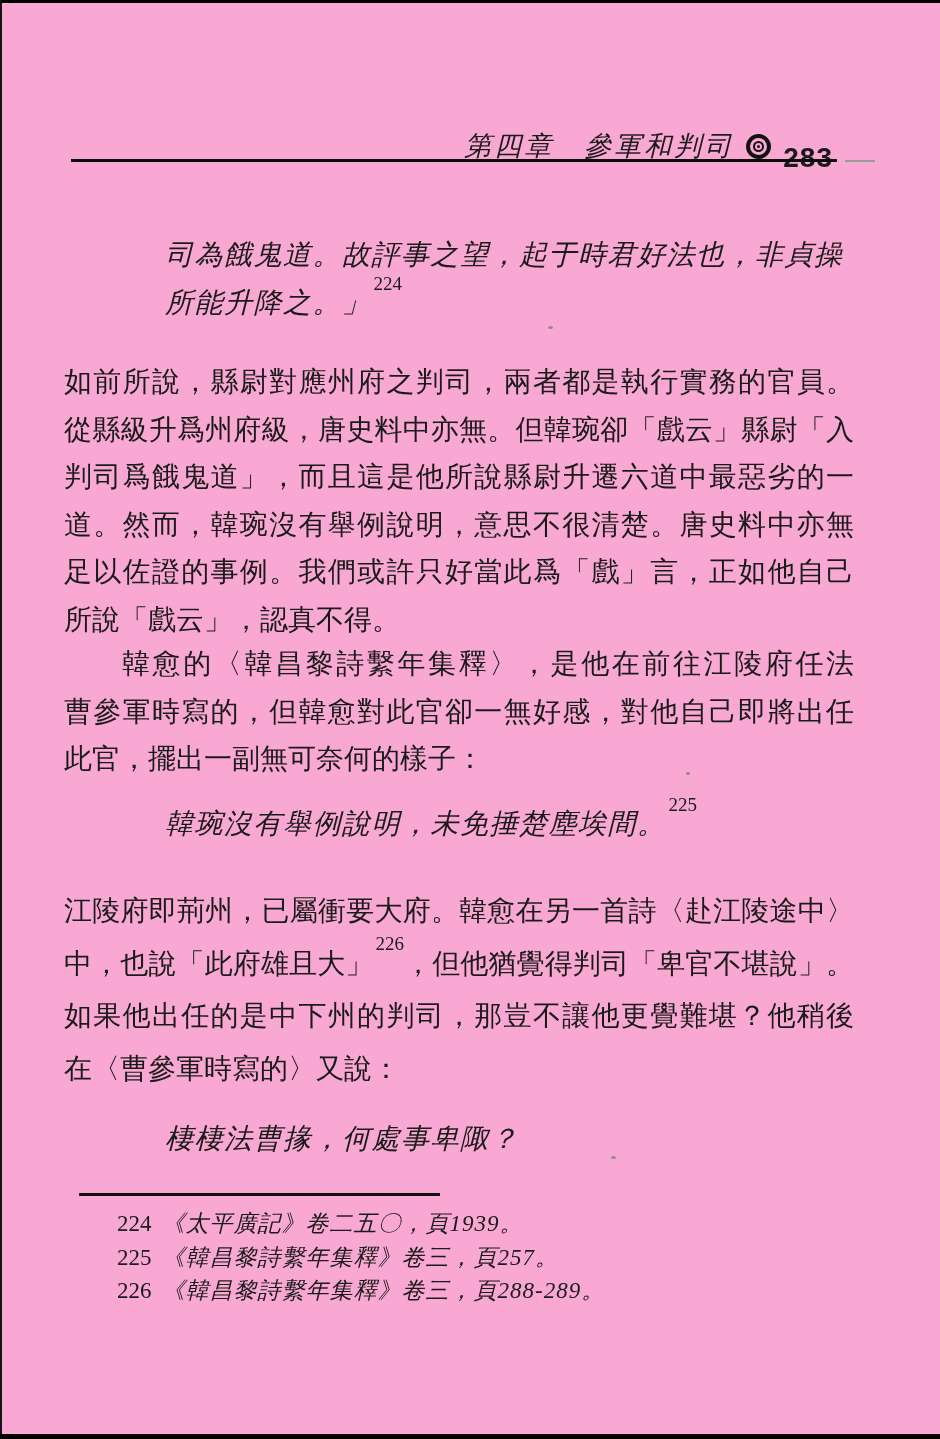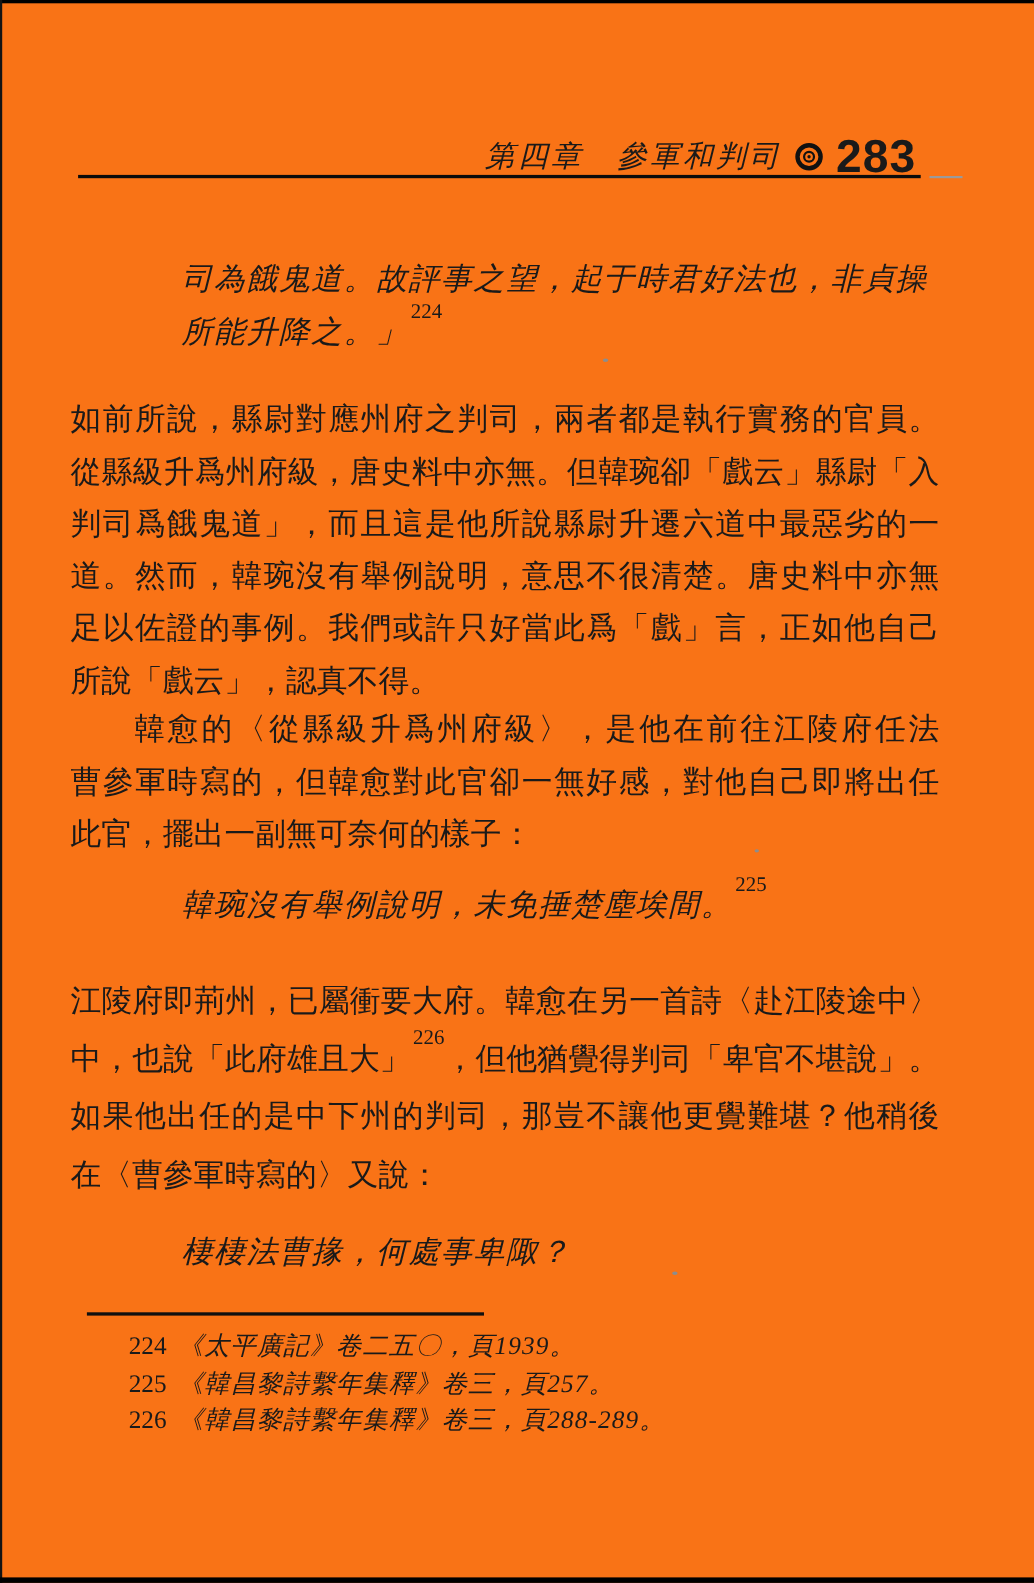--- a/index.html
+++ b/index.html
@@ -1,20 +1,20 @@
 <!DOCTYPE html>
 <html><head>
 <meta charset="utf-8">
 <style>
   html,body { margin:0; padding:0; background:#e8e8e8; }
   .page {
     position:relative;
     width:940px; height:1439px;
     margin:0 auto;
-    background:#f97316;
+    background:#f9a8d4;
     font-family:"Liberation Serif","DejaVu Serif",serif;
     color:#1a1a1a;
     overflow:hidden;
   }
   
   .edge-top    { position:absolute; top:0; left:0; width:940px; height:3px; background:#000; }
   .edge-bottom { position:absolute; bottom:0; left:0; width:940px; height:5px; background:#000; }
   .edge-left   { position:absolute; top:0; left:0; width:2px; height:1439px; background:#141414; }
 
   
@@ -37,21 +37,21 @@
     width:11px; height:11px; margin:-5.5px 0 0 -5.5px;
     border:2.5px solid #111; border-radius:50%; box-sizing:border-box;
   }
   .bullseye::after {
     content:""; position:absolute; top:50%; left:50%;
     width:3px; height:3px; margin:-1.5px 0 0 -1.5px;
     background:#111; border-radius:50%;
   }
   .rh-page {
     font-family:"Liberation Sans","DejaVu Sans",sans-serif;
-    font-weight:bold; font-size:42px; letter-spacing:1px;
+    font-weight:bold; font-size:28px; letter-spacing:1px;margin-top:24px;
   }
   .header-rule { position:absolute; top:159px; left:71px; width:766px; height:3px; background:#0b0b0b; }
   .header-rule-tail { position:absolute; top:160px; left:845px; width:30px; height:2px; background:#9a9a9a; }
 
   
   .quote {
     position:absolute; left:165px;
     font-size:28px; line-height:48px; letter-spacing:1.5px;
     font-style:italic;
   }
@@ -112,21 +112,21 @@
   <div class="body-par par-1">
     <div class="bline">如前所說，縣尉對應州府之判司，兩者都是執行實務的官員。</div>
     <div class="bline">從縣級升爲州府級，唐史料中亦無。但韓琬卻「戲云」縣尉「入</div>
     <div class="bline">判司爲餓鬼道」，而且這是他所說縣尉升遷六道中最惡劣的一</div>
     <div class="bline">道。然而，韓琬沒有舉例說明，意思不很清楚。唐史料中亦無</div>
     <div class="bline">足以佐證的事例。我們或許只好當此爲「戲」言，正如他自己</div>
     <div class="bline short">所說「戲云」，認真不得。</div>
   </div>
 
   <div class="body-par par-2">
-    <div class="bline indent">韓愈的〈從縣級升爲州府級〉，是他在前往江陵府任法</div>
+    <div class="bline indent">韓愈的〈韓昌黎詩繫年集釋〉，是他在前往江陵府任法</div>
     <div class="bline">曹參軍時寫的，但韓愈對此官卻一無好感，對他自己即將出任</div>
     <div class="bline short">此官，擺出一副無可奈何的樣子：</div>
   </div>
 
   <div class="quote quote-2">
     <div><span>韓琬沒有舉例說明，未免捶楚塵埃間。</span><sup class="fnref">225</sup></div>
   </div>
 
   <div class="body-par par-3">
     <div class="bline">江陵府即荊州，已屬衝要大府。韓愈在另一首詩〈赴江陵途中〉</div>

